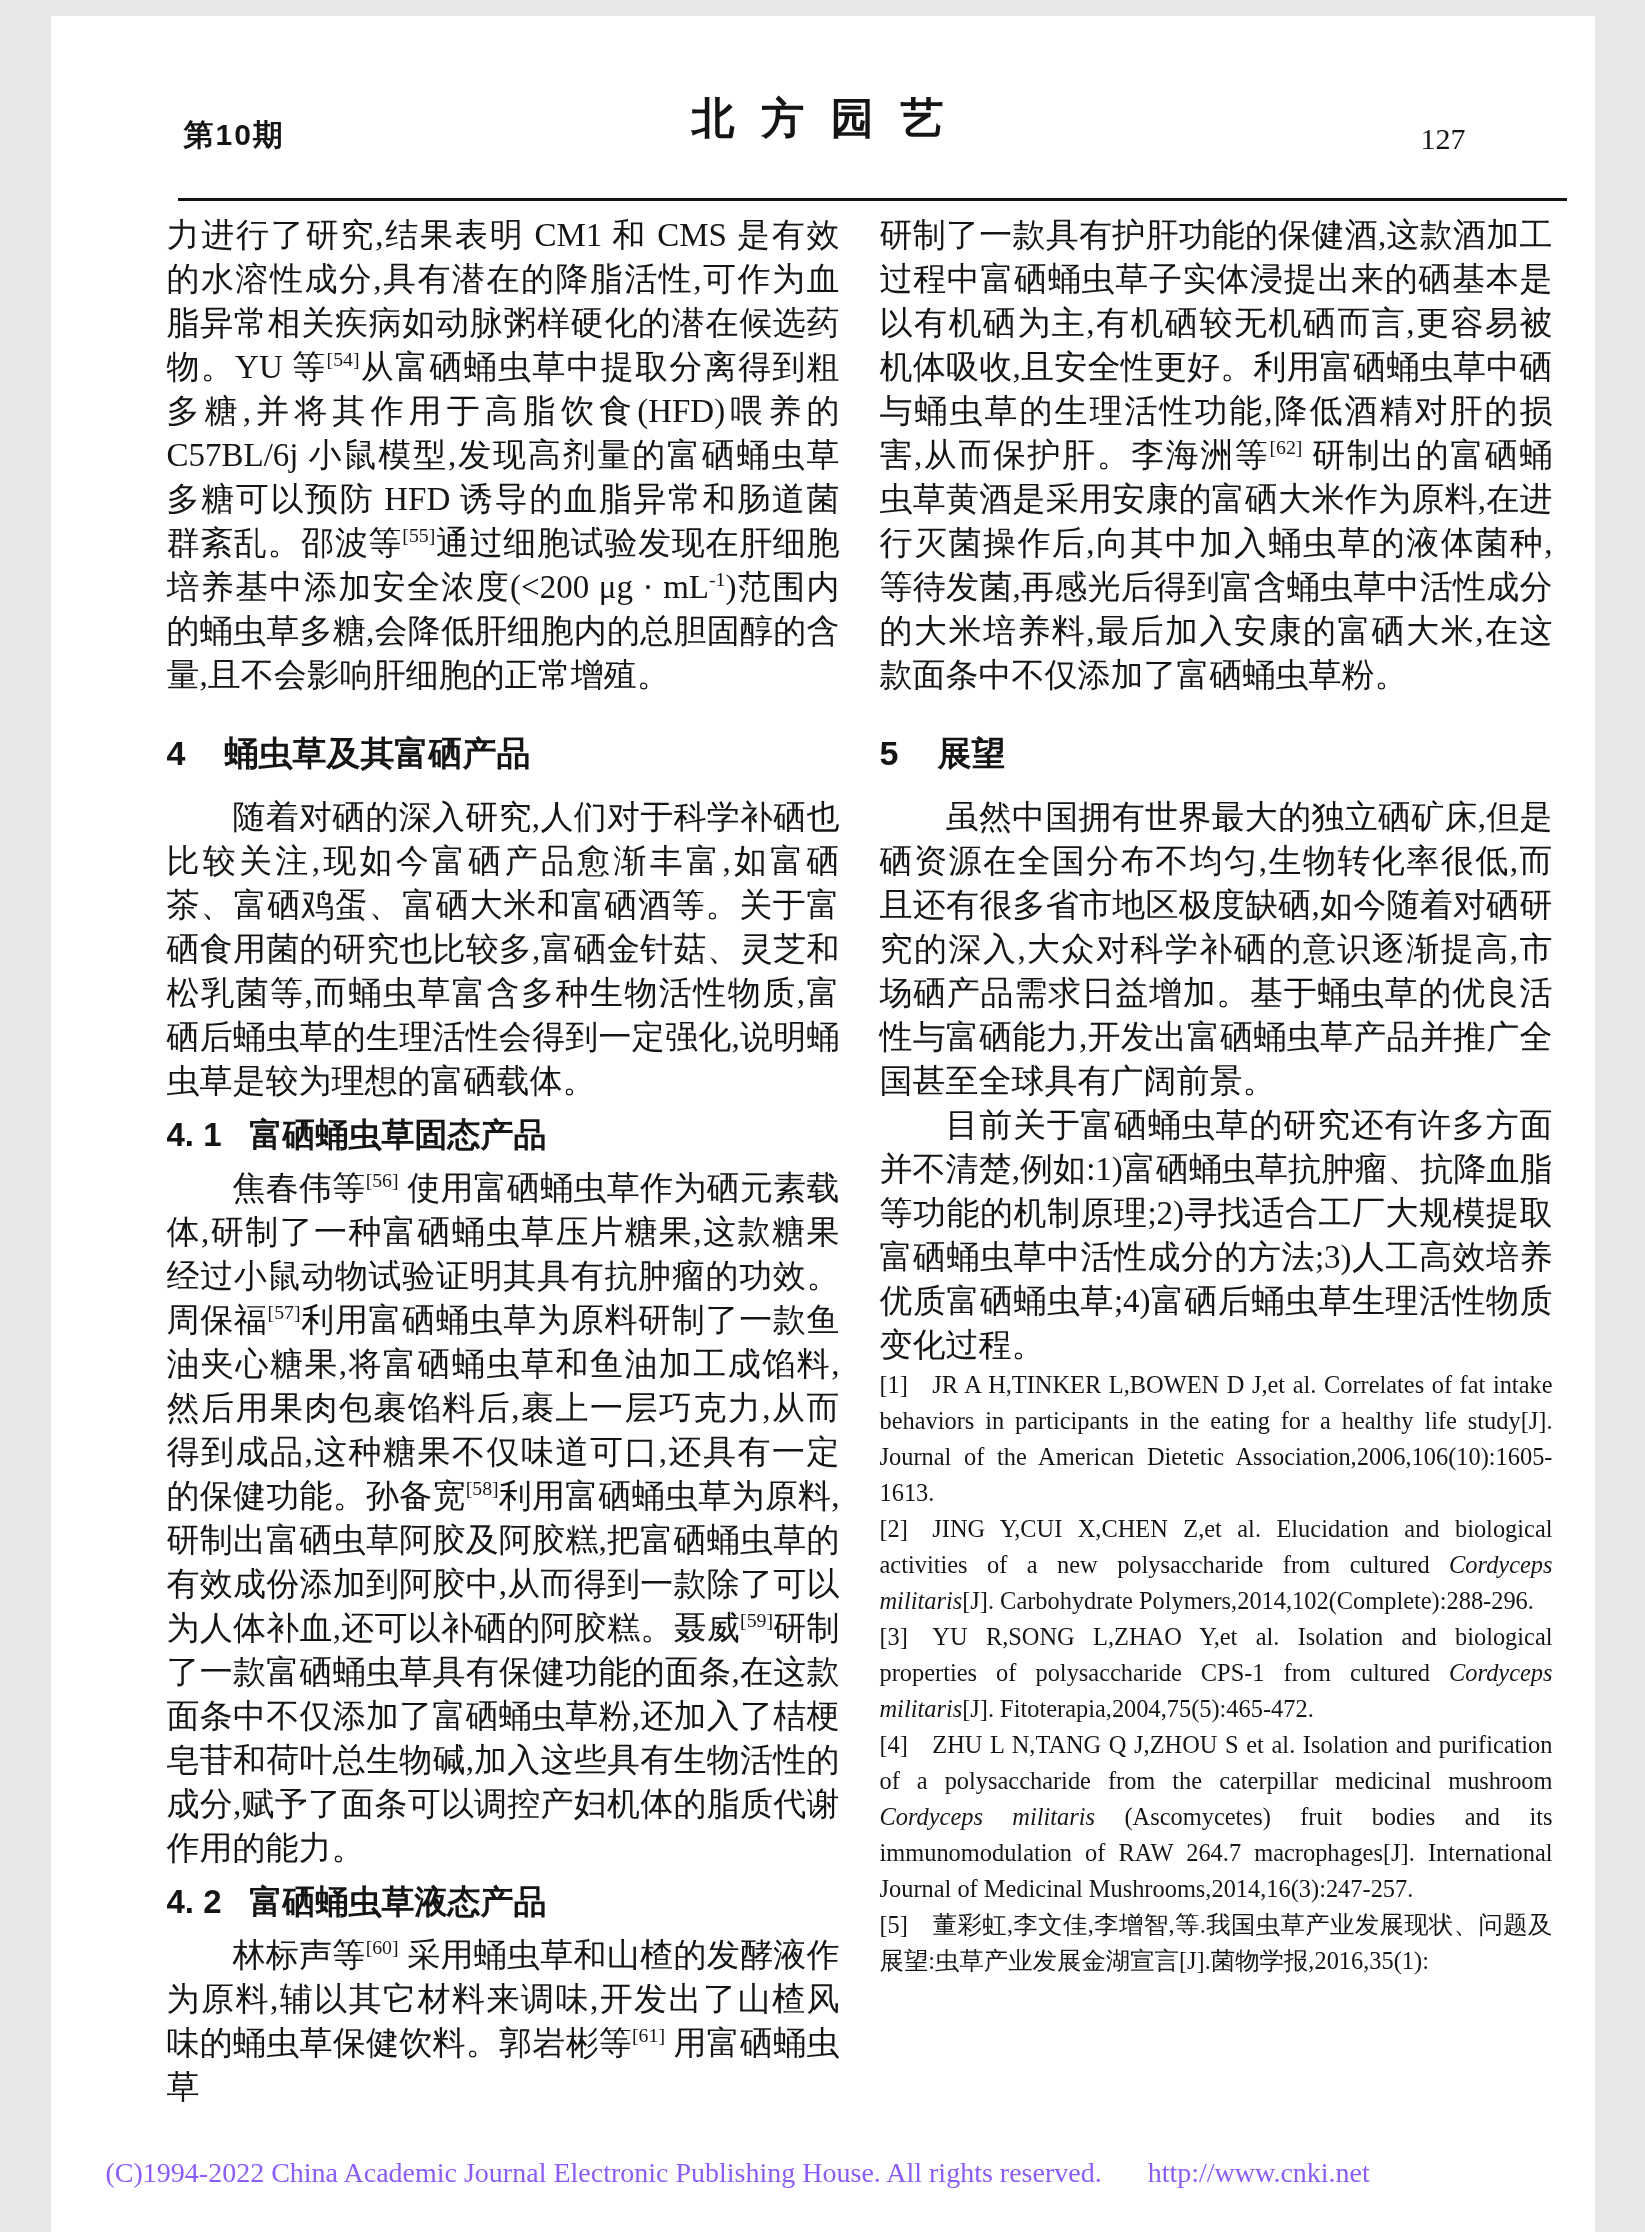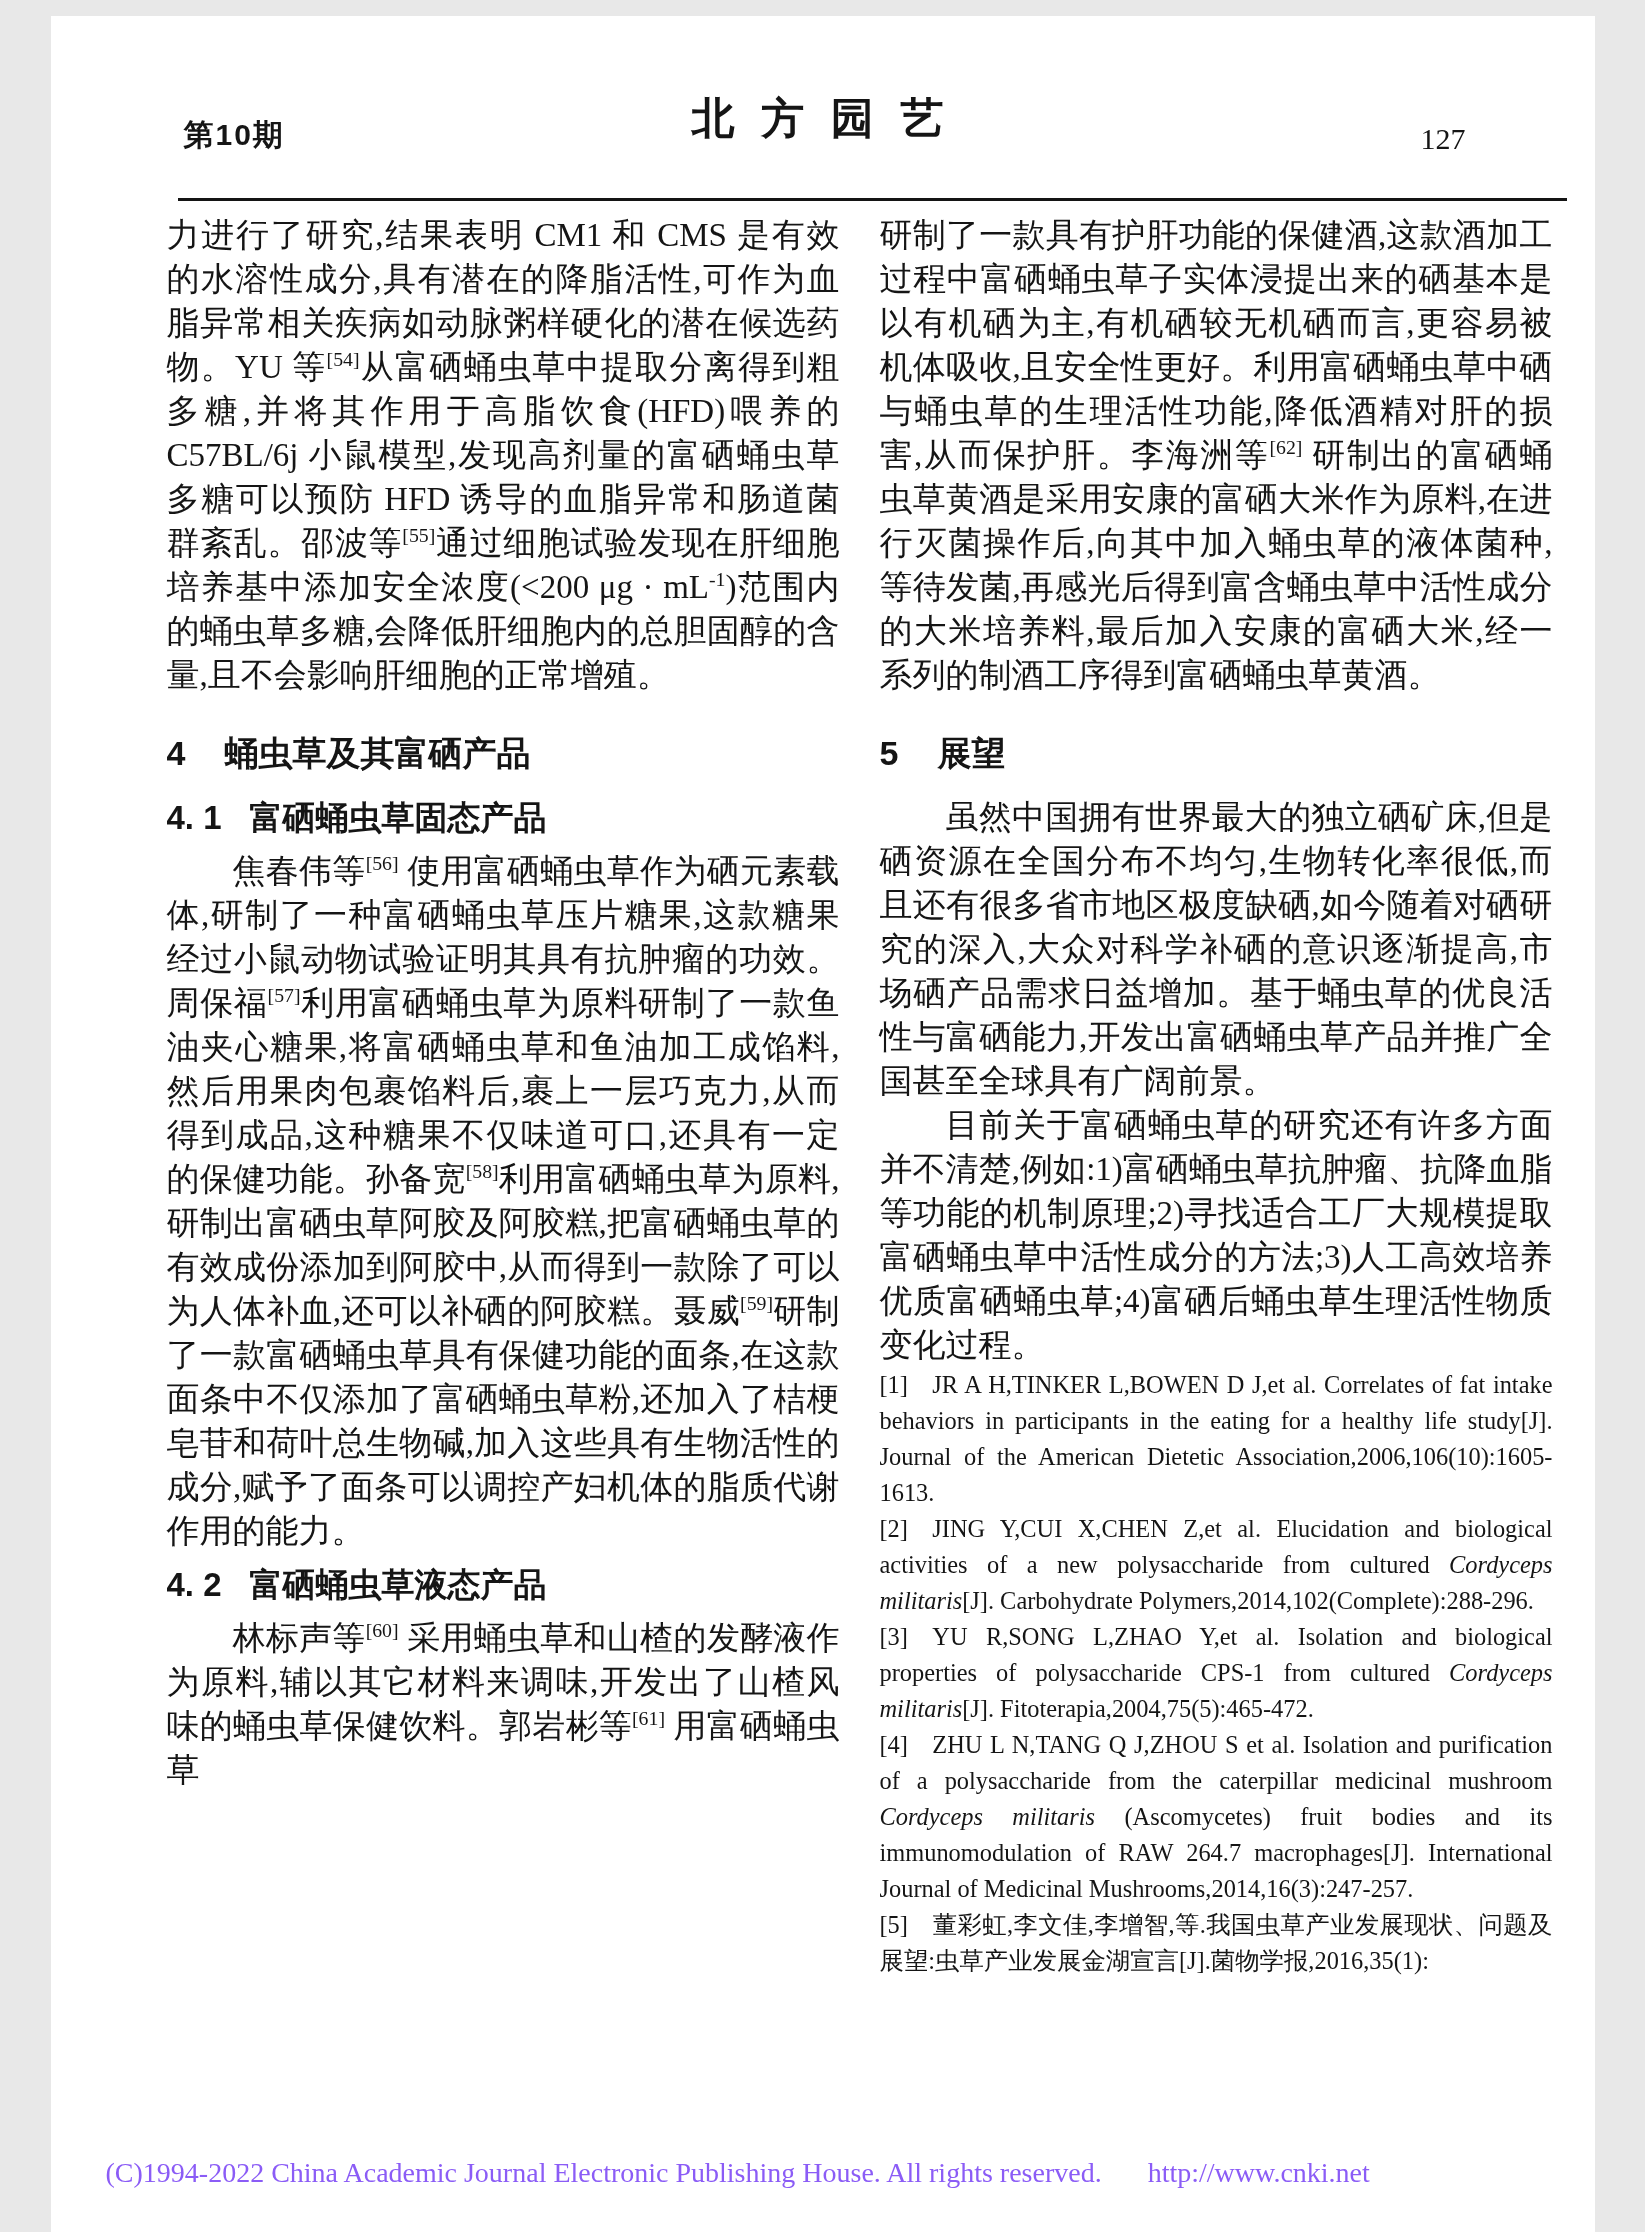--- a/index.html
+++ b/index.html
@@ -63,36 +63,37 @@
 
   <main class="content">
 
     <section class="col">
       <p class="body"><span>力进行了研究,结果表明 CM1 和 CMS 是有效的水溶性成分,具有潜在的降脂活性,可作为血脂异常相关疾病如动脉粥样硬化的潜在候选药物。YU 等</span><sup>[54]</sup><span>从富硒蛹虫草中提取分离得到粗多糖,并将其作用于高脂饮食(HFD)喂养的 C57BL/6j 小鼠模型,发现高剂量的富硒蛹虫草多糖可以预防 HFD 诱导的血脂异常和肠道菌群紊乱。邵波等</span><sup>[55]</sup><span>通过细胞试验发现在肝细胞培养基中添加安全浓度(&lt;200 μg · mL</span><sup>-1</sup><span>)范围内的蛹虫草多糖,会降低肝细胞内的总胆固醇的含量,且不会影响肝细胞的正常增殖。</span></p>
 
       <h2 class="main">
         <span class="h-num">4</span><span>蛹虫草及其富硒产品</span>
       </h2>
 
+      <p class="body indent"><span>随着对硒的深入研究,人们对于科学补硒也比较关注,现如今富硒产品愈渐丰富,如富硒茶、富硒鸡蛋、富硒大米和富硒酒等。关于富硒食用菌的研究也比较多,富硒金针菇、灵芝和松乳菌等,而蛹虫草富含多种生物活性物质,富硒后蛹虫草的生理活性会得到一定强化,说明蛹虫草是较为理想的富硒载体。</span></p>
 
       <h3 class="sub">
         <span class="h-num">4. 1</span><span>富硒蛹虫草固态产品</span>
       </h3>
 
       <p class="body indent"><span>焦春伟等</span><sup>[56]</sup><span> 使用富硒蛹虫草作为硒元素载体,研制了一种富硒蛹虫草压片糖果,这款糖果经过小鼠动物试验证明其具有抗肿瘤的功效。周保福</span><sup>[57]</sup><span>利用富硒蛹虫草为原料研制了一款鱼油夹心糖果,将富硒蛹虫草和鱼油加工成馅料,然后用果肉包裹馅料后,裹上一层巧克力,从而得到成品,这种糖果不仅味道可口,还具有一定的保健功能。孙备宽</span><sup>[58]</sup><span>利用富硒蛹虫草为原料,研制出富硒虫草阿胶及阿胶糕,把富硒蛹虫草的有效成份添加到阿胶中,从而得到一款除了可以为人体补血,还可以补硒的阿胶糕。聂威</span><sup>[59]</sup><span>研制了一款富硒蛹虫草具有保健功能的面条,在这款面条中不仅添加了富硒蛹虫草粉,还加入了桔梗皂苷和荷叶总生物碱,加入这些具有生物活性的成分,赋予了面条可以调控产妇机体的脂质代谢作用的能力。</span></p>
 
       <h3 class="sub">
         <span class="h-num">4. 2</span><span>富硒蛹虫草液态产品</span>
       </h3>
 
       <p class="body indent"><span>林标声等</span><sup>[60]</sup><span> 采用蛹虫草和山楂的发酵液作为原料,辅以其它材料来调味,开发出了山楂风味的蛹虫草保健饮料。郭岩彬等</span><sup>[61]</sup><span> 用富硒蛹虫草</span></p>
     </section>
 
     <section class="col">
-      <p class="body"><span>研制了一款具有护肝功能的保健酒,这款酒加工过程中富硒蛹虫草子实体浸提出来的硒基本是以有机硒为主,有机硒较无机硒而言,更容易被机体吸收,且安全性更好。利用富硒蛹虫草中硒与蛹虫草的生理活性功能,降低酒精对肝的损害,从而保护肝。李海洲等</span><sup>[62]</sup><span> 研制出的富硒蛹虫草黄酒是采用安康的富硒大米作为原料,在进行灭菌操作后,向其中加入蛹虫草的液体菌种,等待发菌,再感光后得到富含蛹虫草中活性成分的大米培养料,最后加入安康的富硒大米,经一系列的制酒工序得到富硒蛹虫草黄酒。</span></p>
+      <p class="body"><span>研制了一款具有护肝功能的保健酒,这款酒加工过程中富硒蛹虫草子实体浸提出来的硒基本是以有机硒为主,有机硒较无机硒而言,更容易被机体吸收,且安全性更好。利用富硒蛹虫草中硒与蛹虫草的生理活性功能,降低酒精对肝的损害,从而保护肝。李海洲等</span><sup>[62]</sup><span> 研制出的富硒蛹虫草黄酒是采用安康的富硒大米作为原料,在进行灭菌操作后,向其中加入蛹虫草的液体菌种,等待发菌,再感光后得到富含蛹虫草中活性成分的大米培养料,最后加入安康的富硒大米,在这款面条中不仅添加了富硒蛹虫草粉。</span></p>
 
       <h2 class="main">
         <span class="h-num">5</span><span>展望</span>
       </h2>
 
       <p class="body indent"><span>虽然中国拥有世界最大的独立硒矿床,但是硒资源在全国分布不均匀,生物转化率很低,而且还有很多省市地区极度缺硒,如今随着对硒研究的深入,大众对科学补硒的意识逐渐提高,市场硒产品需求日益增加。基于蛹虫草的优良活性与富硒能力,开发出富硒蛹虫草产品并推广全国甚至全球具有广阔前景。</span></p>
       <p class="body indent"><span>目前关于富硒蛹虫草的研究还有许多方面并不清楚,例如:1)富硒蛹虫草抗肿瘤、抗降血脂等功能的机制原理;2)寻找适合工厂大规模提取富硒蛹虫草中活性成分的方法;3)人工高效培养优质富硒蛹虫草;4)富硒后蛹虫草生理活性物质变化过程。</span></p>
 
 
       <p class="ref"><span>[1] JR A H,TINKER L,BOWEN D J,et al. Correlates of fat intake behaviors in participants in the eating for a healthy life study[J]. Journal of the American Dietetic Association,2006,106(10):1605-1613.</span></p>

